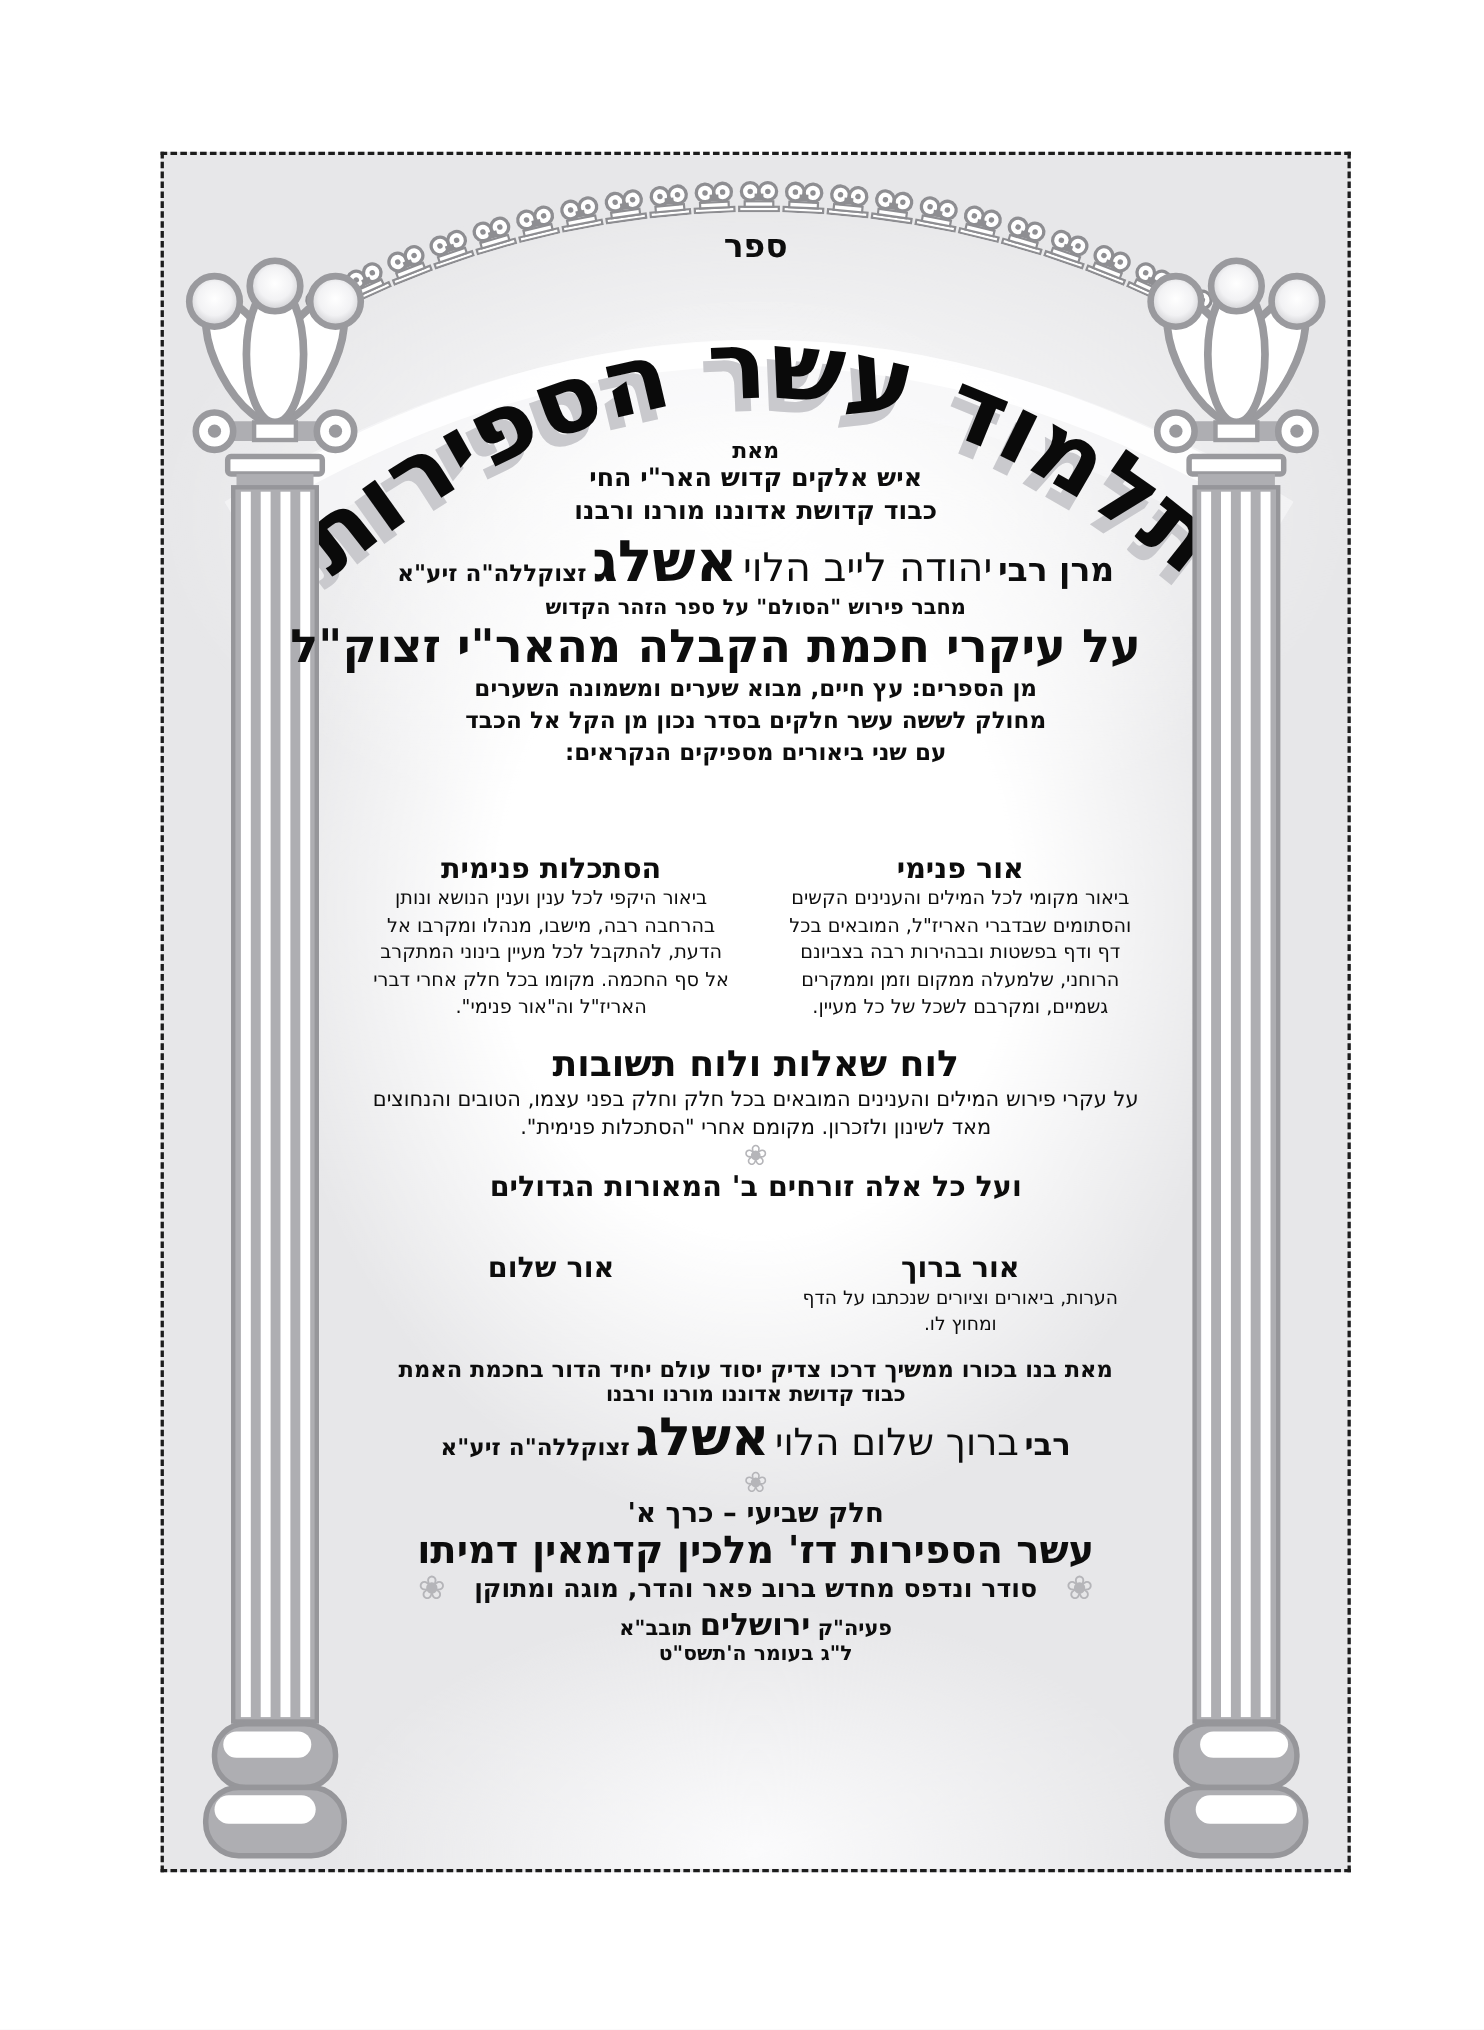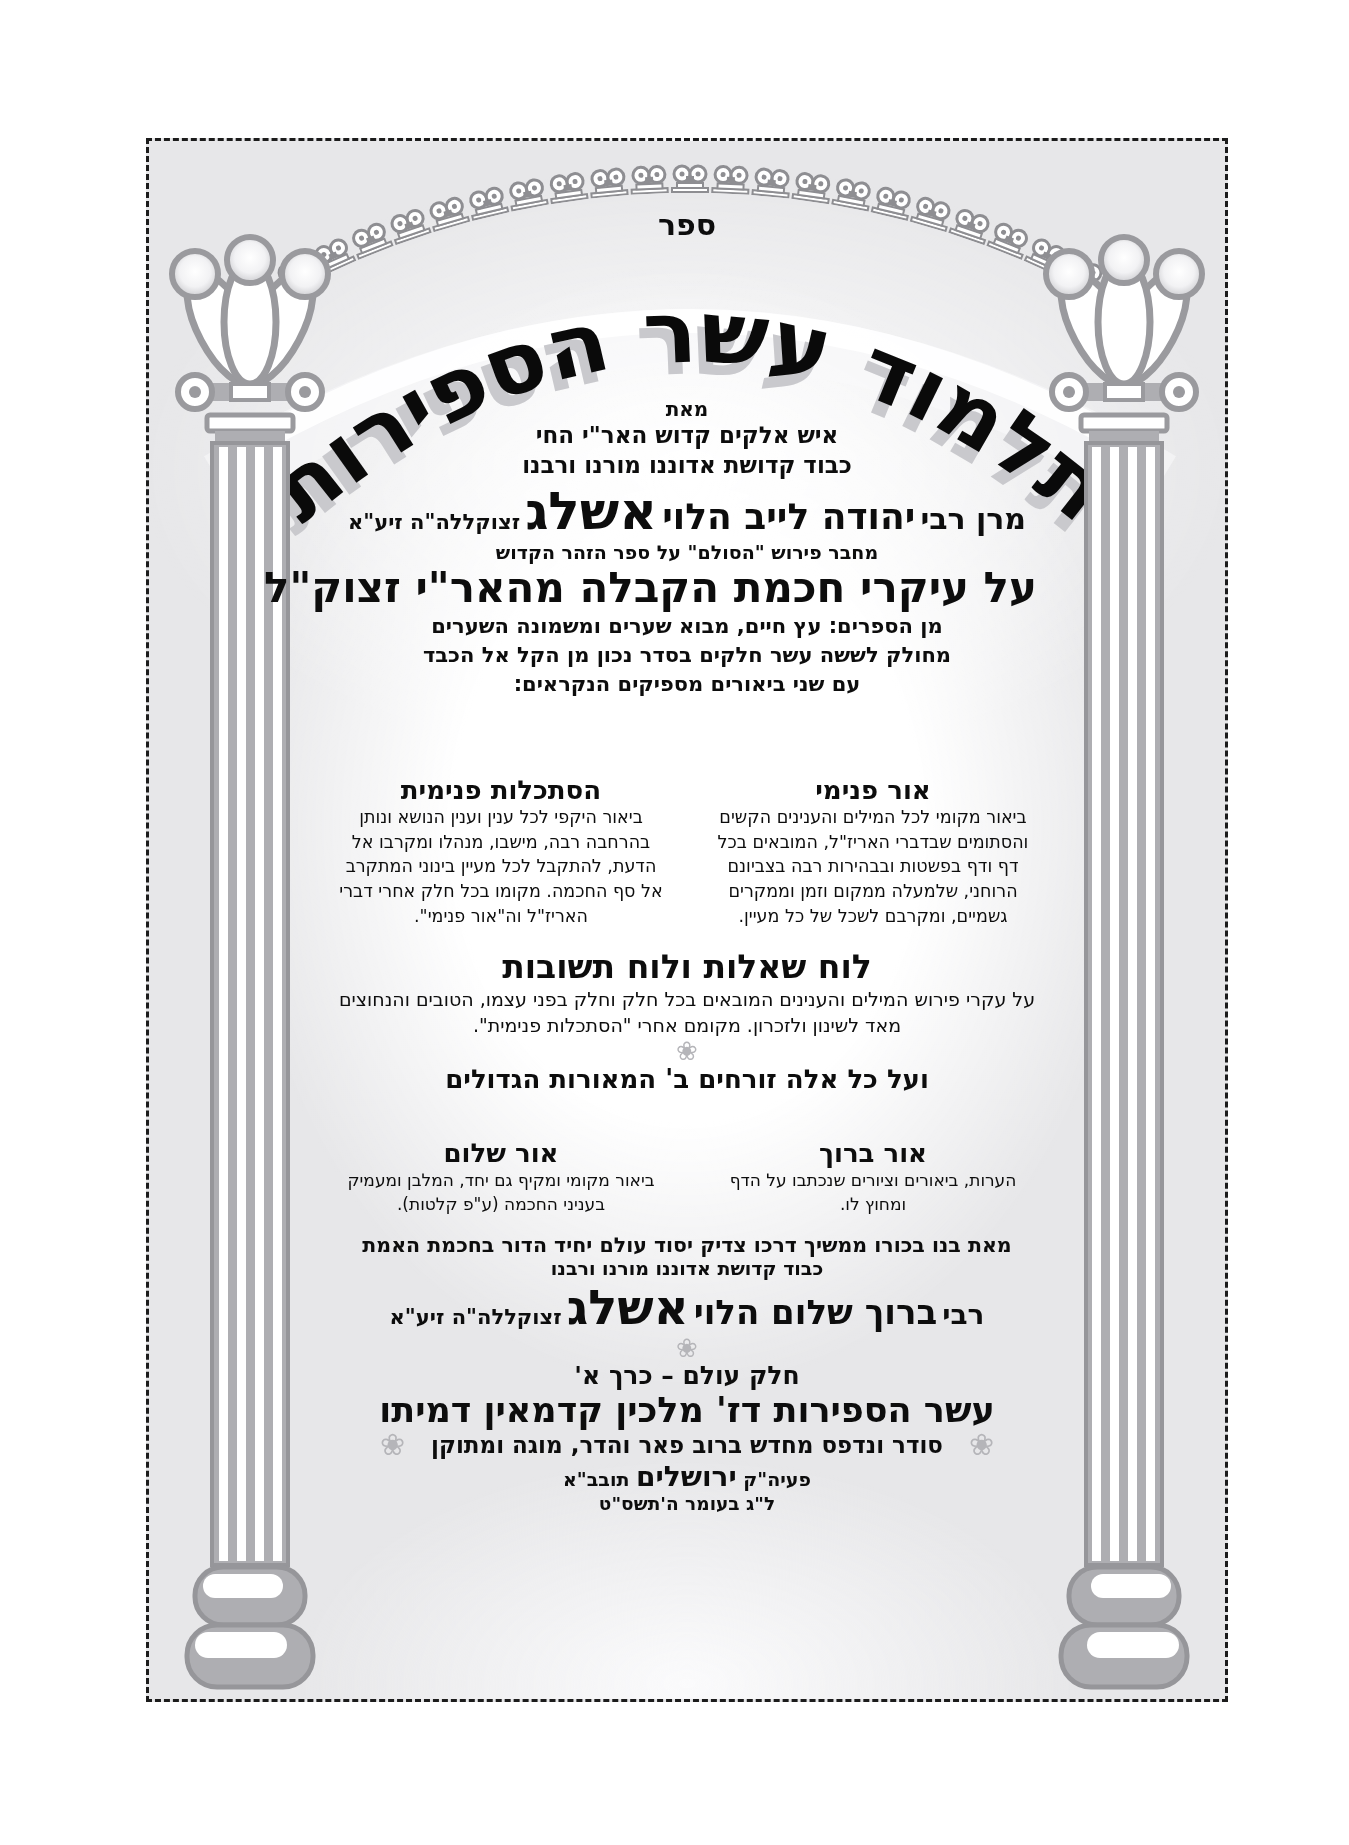--- a/index.html
+++ b/index.html
@@ -26,21 +26,21 @@
   }
   .content{
     position:absolute; top:256px; left:50%; transform:translateX(-50%);
     width:700px; z-index:3; direction:rtl; text-align:center; color:#0d0d0d;
   }
   .content p{margin:0;}
   .byline{font-weight:bold; font-size:20px; margin-bottom:2px;}
   .holy-line{font-weight:bold; font-size:23px; line-height:1.3;}
   .author-line{margin-top:8px; margin-bottom:6px; white-space:nowrap;}
   .author-line .a-prefix{font-weight:bold; font-size:30px;}
-  .author-line .a-name{font-weight:bold; font-size:36px;margin-top:27px;}
+  .author-line .a-name{font-weight:normal; font-size:36px;margin-top:27px;}
   .author-line .a-surname{font-weight:bold; font-size:52px;}
   .author-line .a-honor{font-weight:bold; font-size:21px;}
   .mechaber{font-size:19px; font-weight:bold; margin-bottom:8px;}
   .subject{font-weight:bold; font-size:42px; margin-bottom:58px; white-space:nowrap;}
   .sources{font-weight:bold; font-size:21px; line-height:1.38; margin-bottom:32px;}
   .two-col{display:flex; gap:44px; margin-bottom:18px;}
   .two-col .col{width:50%;margin-top:44px;}
   .col-title{font-weight:bold; font-size:26px; margin-bottom:6px;}
   .col-body{font-size:17.5px; line-height:1.42;}
   .luach-title{font-weight:bold; font-size:33px; margin-bottom:4px;}
@@ -235,37 +235,36 @@
 
       <p class="meorot">ועל כל אלה זורחים ב' המאורות הגדולים</p>
 
       <div class="two-col narrow">
         <div class="col">
           <p class="col-title">אור ברוך</p>
           <p class="col-body">הערות, ביאורים וציורים שנכתבו על הדף ומחוץ לו.</p>
         </div>
         <div class="col">
           <p class="col-title">אור שלום</p>
-          <p class="col-body">ביאור מקומי ומקיף גם יחד, המלבן ומעמיק בעניני החכמה (ע"פ קלטות).</p>
         </div>
       </div>
 
       <p class="son-line1">מאת בנו בכורו ממשיך דרכו צדיק יסוד עולם יחיד הדור בחכמת האמת</p>
       <p class="son-line2">כבוד קדושת אדוננו מורנו ורבנו</p>
 
       <p class="author-line son">
         <span class="a-prefix">רבי</span>
         <span class="a-name">ברוך שלום הלוי</span>
         <span class="a-surname">אשלג</span>
         <span class="a-honor">זצוקללה"ה זיע"א</span>
       </p>
 
       <p class="flower">❀</p>
 
-      <p class="vol-line1">חלק עולם – כרך א'</p>
+      <p class="vol-line1">חלק שביעי – כרך א'</p>
       <p class="vol-line2">עשר הספירות דז' מלכין קדמאין דמיתו</p>
 
       <div class="printing-row">
         <span class="scroll-orn">❀</span>
         <span>סודר ונדפס מחדש ברוב פאר והדר, מוגה ומתוקן</span>
         <span class="scroll-orn">❀</span>
       </div>
 
       <p class="place-line">
         <span>פעיה"ק</span>

